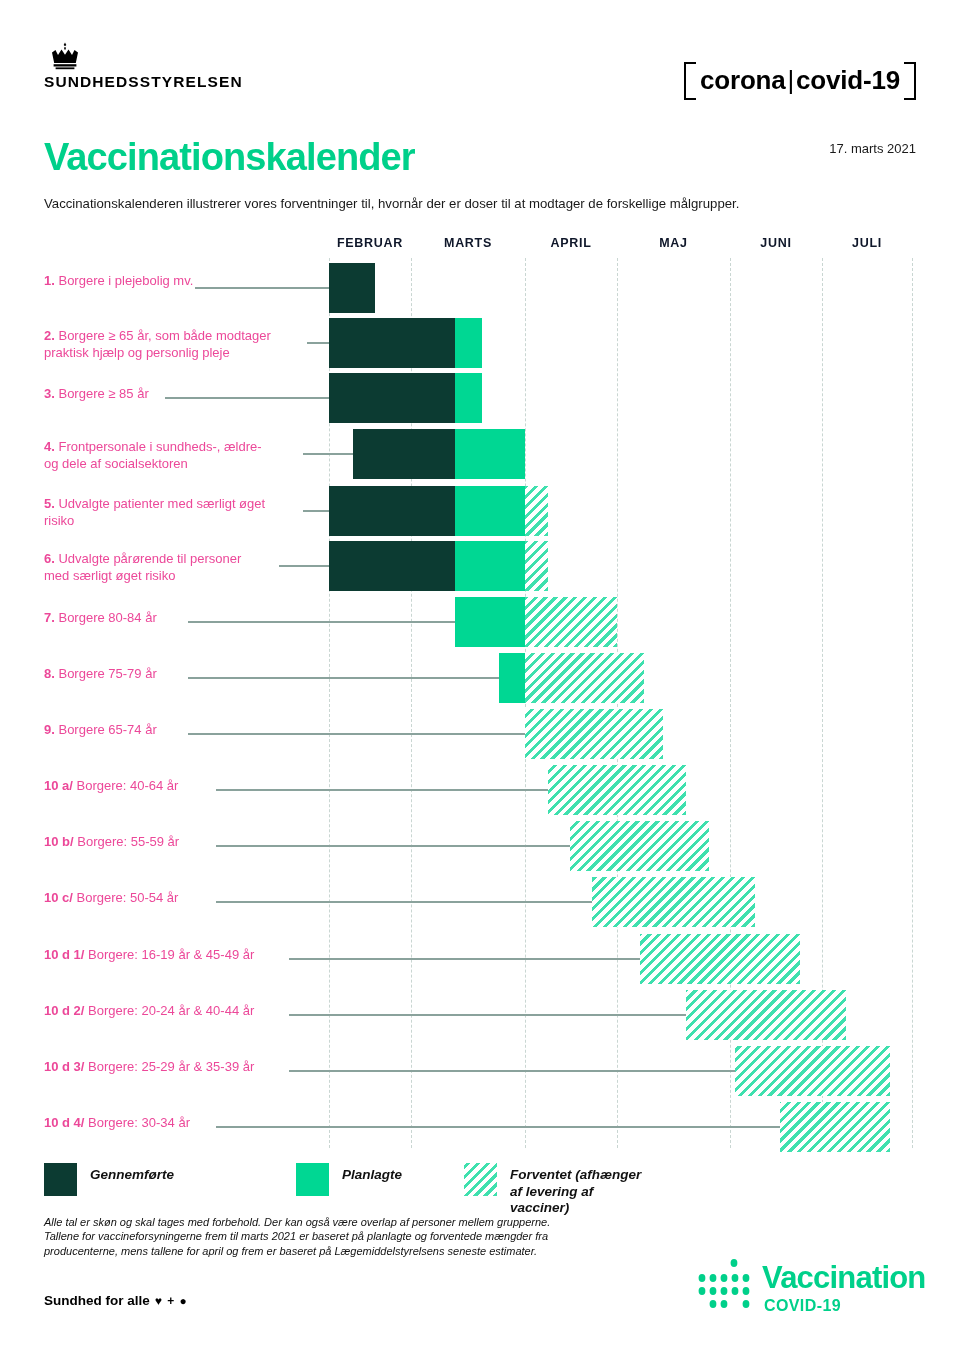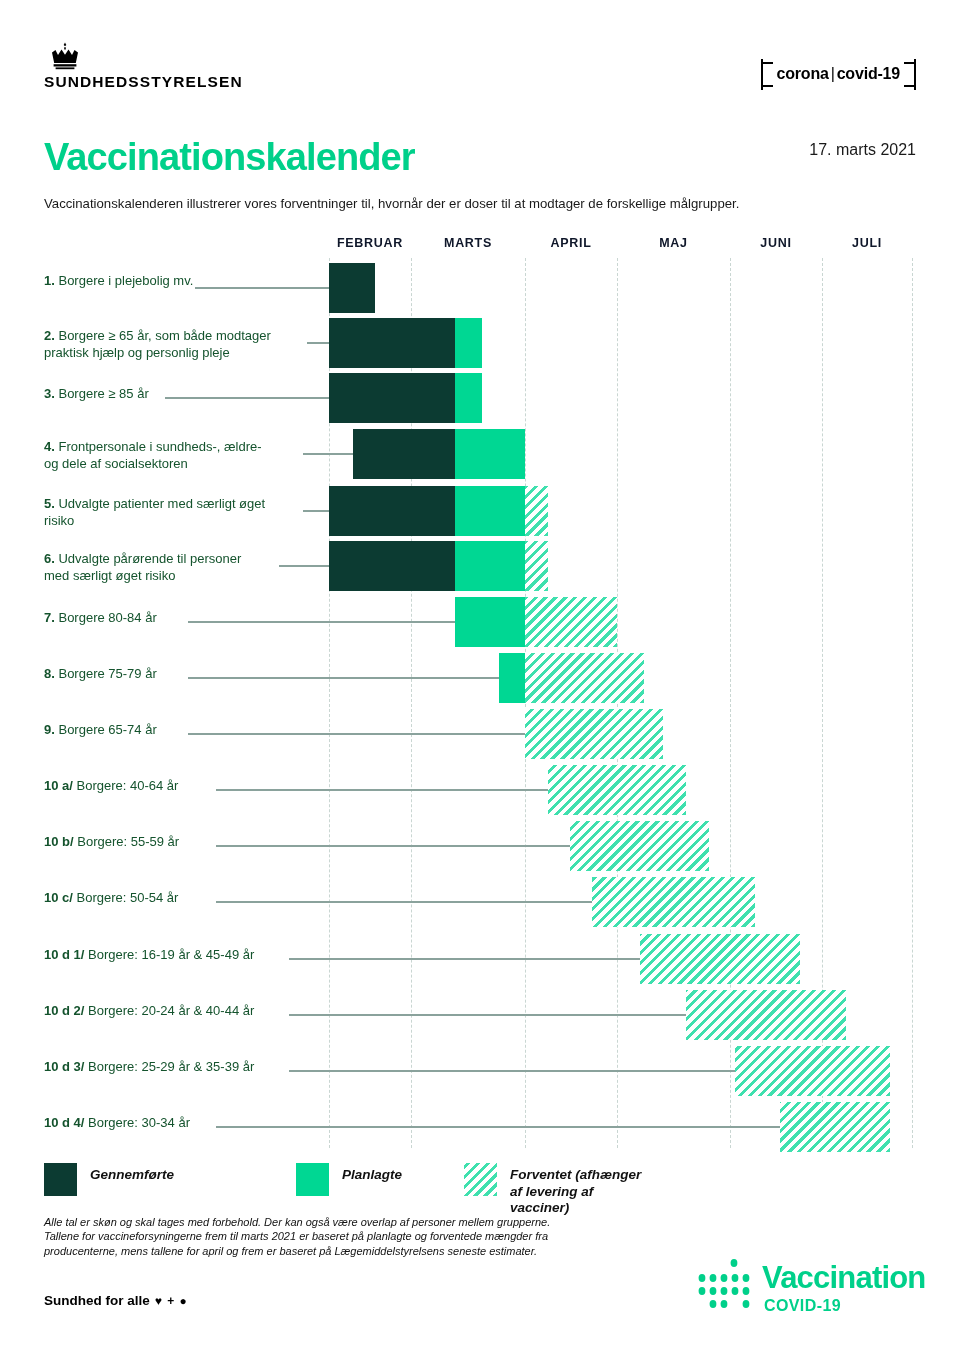--- a/index.html
+++ b/index.html
@@ -42,21 +42,21 @@
     font-weight: 700;
     letter-spacing: 1.1px;
     color: #000;
     font-family: "Liberation Sans", sans-serif;
   }
 
   #corona-badge {
     position: absolute;
     right: 44px; top: 62px;
     padding: 3px 16px 4px 16px;
-    font-size: 16px;
+    font-size: 26px;
     font-weight: 700;
     letter-spacing: -0.2px;
     color: #000;
     white-space: nowrap;
   }
   #corona-badge .brk {
     position: absolute;
     width: 12px; height: 28px;
     border-color: #000;
     border-style: solid;
@@ -72,21 +72,21 @@
     position: absolute;
     left: 44px; top: 136px;
     font-size: 38px;
     font-weight: 700;
     letter-spacing: -0.9px;
     color: #00d08a;
   }
   #date {
     position: absolute;
     right: 44px; top: 141px;
-    font-size: 16px;
+    font-size: 13px;
     color: #1a1a1a;
   }
   #subtitle {
     position: absolute;
     left: 44px; top: 196px;
     font-size: 13.2px;
     color: #1a1a1a;
   }
 
   
@@ -122,21 +122,21 @@
     left: 0;
     width: 960px;
     pointer-events: auto;
   }
 
   .row-label {
     position: absolute;
     left: 44px;
     font-size: 13px;
     line-height: 17px;
-    color: #14532d;
+    color: #ec4899;
     white-space: pre-line;
   }
   .row-label b { font-weight: 700; }
 
   .leader {
     position: absolute;
     height: 1.6px;
     background: #8aa29c;
   }
   .leader-dot {

